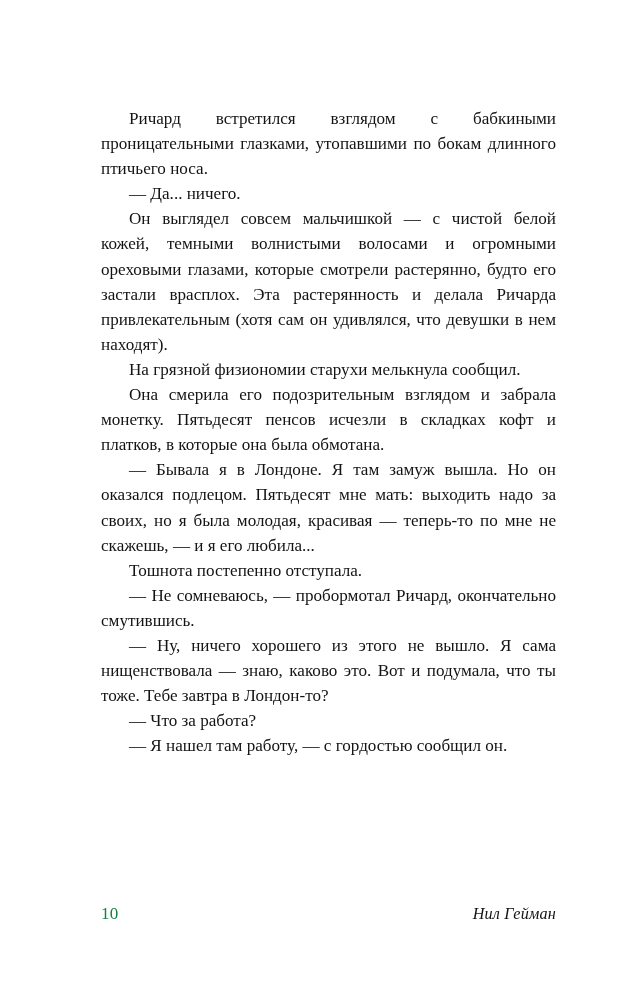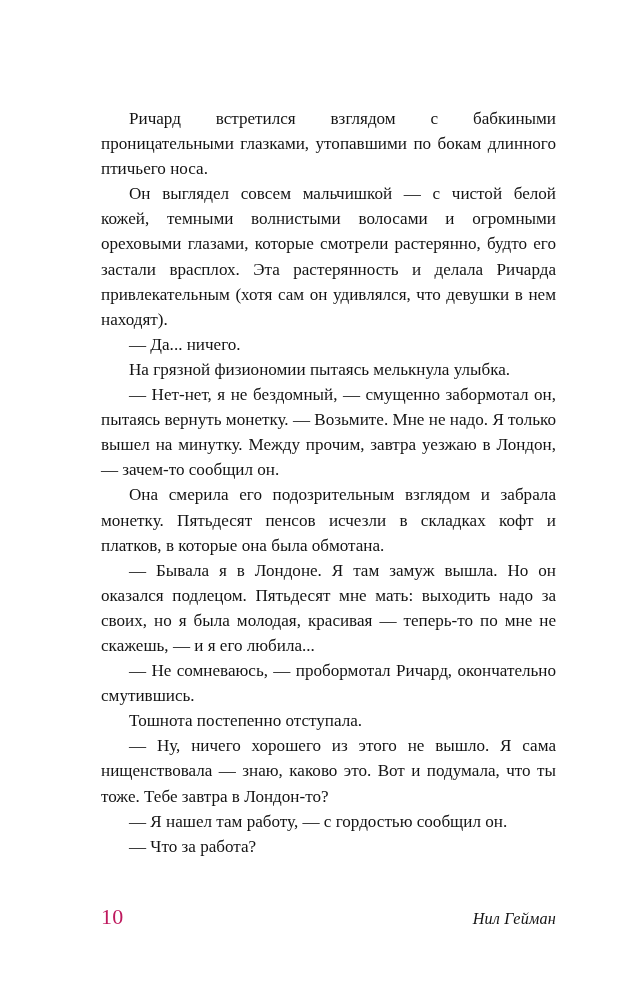--- a/index.html
+++ b/index.html
@@ -43,50 +43,49 @@
   .footer {
     position: absolute;
     left: 101px;
     top: 884px;
     width: 455px;
     display: flex;
     align-items: baseline;
     justify-content: space-between;
   }
   .page-number {
-    font-size: 22px;
-    color: #be185d;
+    font-size: 17px;
+    color: #15803d;
     letter-spacing: 0.2px;
   }
   .running-author {
     font-size: 16.2px;
     font-style: italic;
     color: #131313;
     letter-spacing: 0.2px;
     text-align: center;
   }
 </style>
 </head>
 <body>
 
 <div class="page">
 
   <div class="textblock">
     <p class="para indent">Ричард встретился взглядом с бабкиными проницательными глазками, утопавшими по бокам длинного птичьего носа.</p>
+    <p class="para indent">— Да... ничего.</p>
     <p class="para indent">Он выглядел совсем мальчишкой — с чистой белой кожей, темными волнистыми волосами и огромными ореховыми глазами, которые смотрели растерянно, будто его застали врасплох. Эта растерянность и делала Ричарда привлекательным (хотя сам он удивлялся, что девушки в нем находят).</p>
-    <p class="para indent">— Да... ничего.</p>
-    <p class="para indent">На грязной физиономии пытаясь мелькнула улыбка.</p>
-    <p class="para indent">— Нет-нет, я не бездомный, — смущенно забормотал он, пытаясь вернуть монетку. — Возьмите. Мне не надо. Я только вышел на минутку. Между прочим, завтра уезжаю в Лондон, — зачем-то сообщил он.</p>
+    <p class="para indent">На грязной физиономии старухи мелькнула сообщил.</p>
     <p class="para indent">Она смерила его подозрительным взглядом и забрала монетку. Пятьдесят пенсов исчезли в складках кофт и платков, в которые она была обмотана.</p>
     <p class="para indent">— Бывала я в Лондоне. Я там замуж вышла. Но он оказался подлецом. Пятьдесят мне мать: выходить надо за своих, но я была молодая, красивая — теперь-то по мне не скажешь, — и я его любила...</p>
+    <p class="para indent">Тошнота постепенно отступала.</p>
     <p class="para indent">— Не сомневаюсь, — пробормотал Ричард, окончательно смутившись.</p>
-    <p class="para indent">Тошнота постепенно отступала.</p>
     <p class="para indent">— Ну, ничего хорошего из этого не вышло. Я сама нищенствовала — знаю, каково это. Вот и подумала, что ты тоже. Тебе завтра в Лондон-то?</p>
+    <p class="para indent">— Что за работа?</p>
     <p class="para indent">— Я нашел там работу, — с гордостью сообщил он.</p>
-    <p class="para indent">— Что за работа?</p>
   </div>
 
   <div class="footer">
     <span class="page-number">10</span>
     <span class="running-author">Нил Гейман</span>
   </div>
 
 </div>
 
 </body></html>

